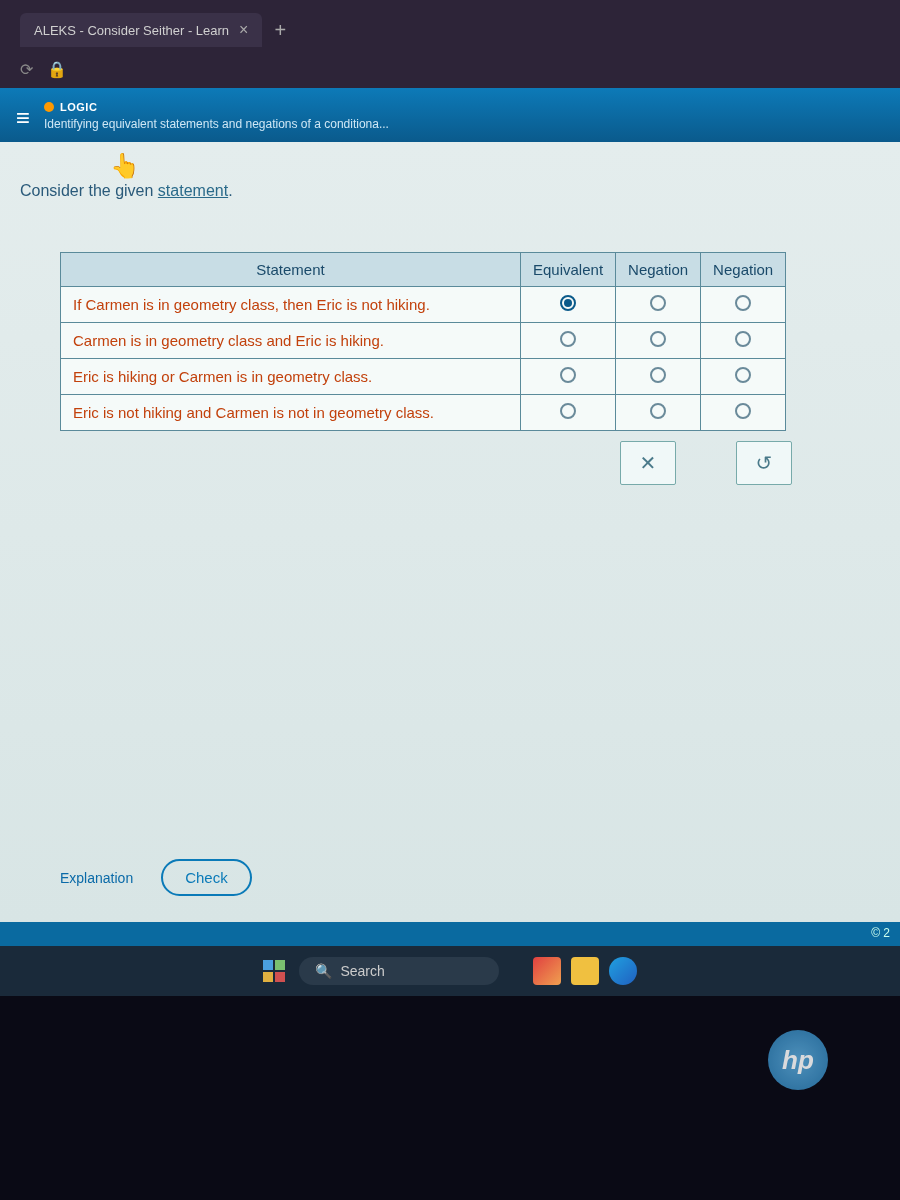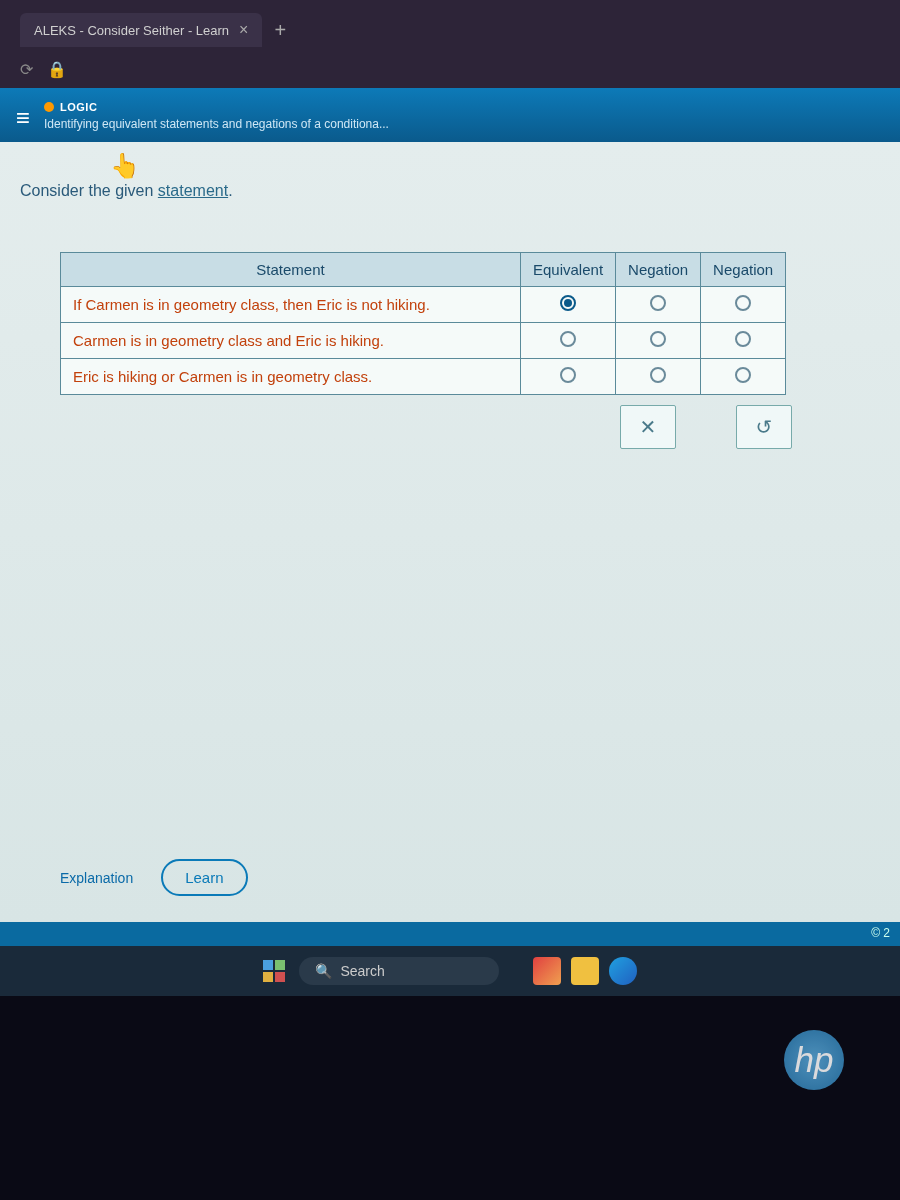--- a/index.html
+++ b/index.html
@@ -213,32 +213,32 @@
   display: flex;
   align-items: center;
   gap: 8px;
   width: 200px;
 }
 .task-icons { display: flex; gap: 10px; margin-left: 20px; }
 .ticon { width: 28px; height: 28px; border-radius: 4px; }
 .hp-logo {
   position: absolute;
   bottom: 110px;
-  right: 56px;
+  right: 72px;
   width: 60px;
   height: 60px;
   border-radius: 50%;
   background: radial-gradient(circle, #5aa8d8 0%, #2a7ab0 100%);
   color: #fff;
   display: flex;
   align-items: center;
   justify-content: center;
   font-style: italic;
-  font-size: 35px;
-  font-weight: normal;
+  font-size: 26px;
+  font-weight: bold;
   opacity: 0.85;
 }
 .dark-bottom {
   background: #0a0a15;
   height: 230px;
 }
 </style>
 </head>
 <body>
 
@@ -298,32 +298,38 @@
             <td class="radio-cell"><span class="radio"></span></td>
             <td class="radio-cell"><span class="radio"></span></td>
             <td class="radio-cell"><span class="radio"></span></td>
           </tr>
           <tr>
             <td>Eric is hiking or Carmen is in geometry class.</td>
             <td class="radio-cell"><span class="radio"></span></td>
             <td class="radio-cell"><span class="radio"></span></td>
             <td class="radio-cell"><span class="radio"></span></td>
           </tr>
+          <tr>
+            <td>Eric is not hiking and Carmen is not in geometry class.</td>
+            <td class="radio-cell"><span class="radio"></span></td>
+            <td class="radio-cell"><span class="radio"></span></td>
+            <td class="radio-cell"><span class="radio"></span></td>
+          </tr>
         </tbody>
     </table>
 
     <div class="tool-row">
       <div class="tool-btn">✕</div>
       <div class="tool-btn">↺</div>
     </div>
   </div>
 
   <div class="bottom-actions">
     <a class="explain-link">Explanation</a>
-    <button class="check-btn">Learn</button>
+    <button class="check-btn">Check</button>
   </div>
 </div>
 
 <div class="footer-strip">
   <span>© 2</span>
 </div>
 
 <div class="taskbar">
   <div class="win-icon">
     <span></span>

